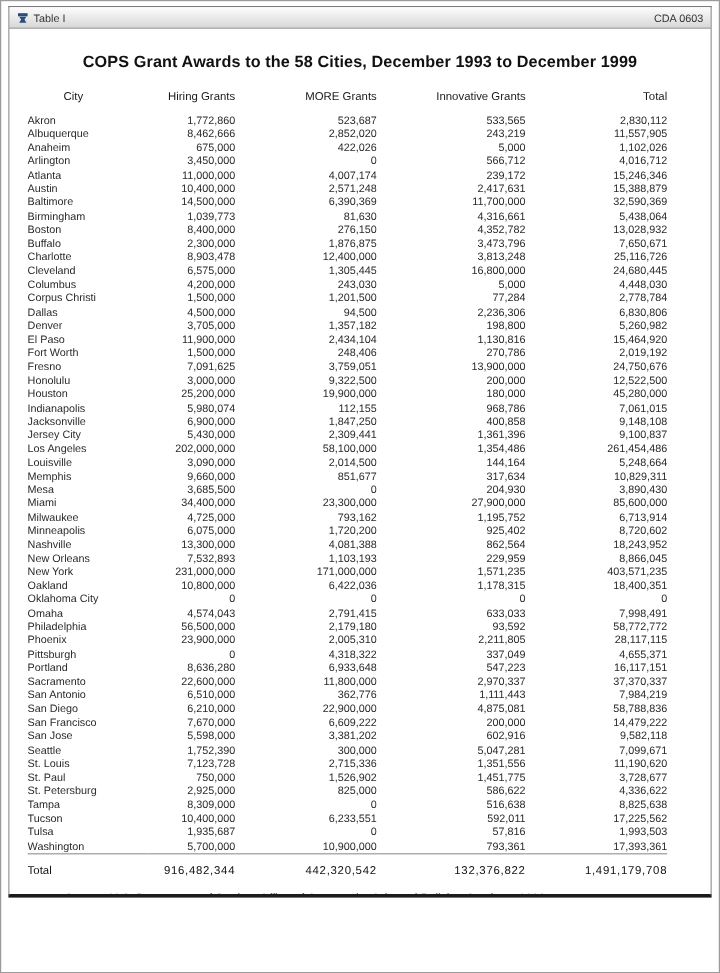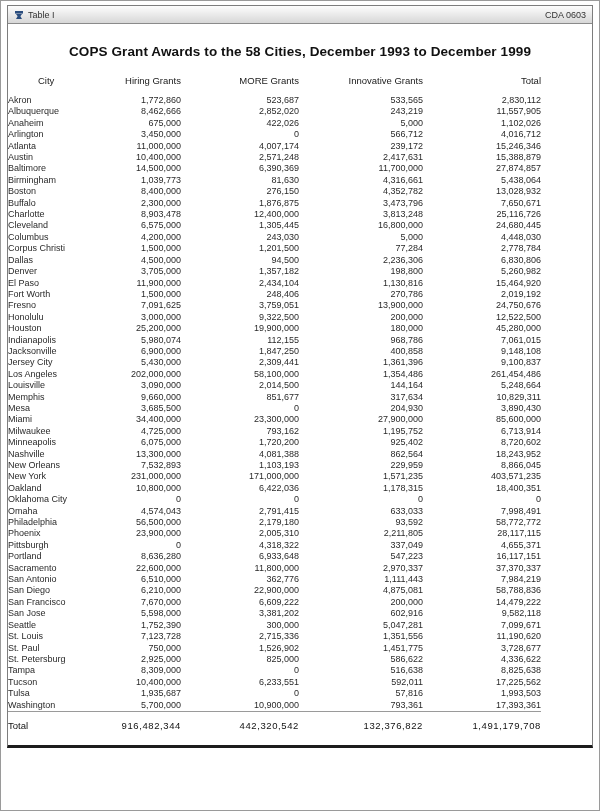--- a/index.html
+++ b/index.html
@@ -37,20 +37,21 @@
   .content { flex: 1; background: #fff; overflow: hidden; }
   .doc-title {
     font-size: 13.5px; font-weight: bold; color: #111;
     text-align: center; margin: 20px 10px 16px 10px;
     letter-spacing: 0.1px;
   }
   table.grid {
     border-collapse: collapse;
     table-layout: fixed;
     width: 533px;
+    margin-left: 15px;
   }
   table.grid th {
     font-size: 9.5px; font-weight: normal; color: #1a1a1a;
     padding: 0 0 9px 0; text-align: right; white-space: nowrap;
   }
   table.grid th.city-h { text-align: left; padding-left: 30px; }
   table.grid td {
     font-size: 9px; line-height: 11.4px; color: #2a2a2a;
     padding: 0; white-space: nowrap; overflow: hidden;
   }
@@ -147,21 +148,21 @@
               <td class="num">10,400,000</td>
               <td class="num">2,571,248</td>
               <td class="num">2,417,631</td>
               <td class="num">15,388,879</td>
             </tr>
             <tr>
               <td>Baltimore</td>
               <td class="num">14,500,000</td>
               <td class="num">6,390,369</td>
               <td class="num">11,700,000</td>
-              <td class="num">27,874,857</td>
+              <td class="num">32,590,369</td>
             </tr>
             <tr>
               <td>Birmingham</td>
               <td class="num">1,039,773</td>
               <td class="num">81,630</td>
               <td class="num">4,316,661</td>
               <td class="num">5,438,064</td>
             </tr>
             <tr>
               <td>Boston</td>

